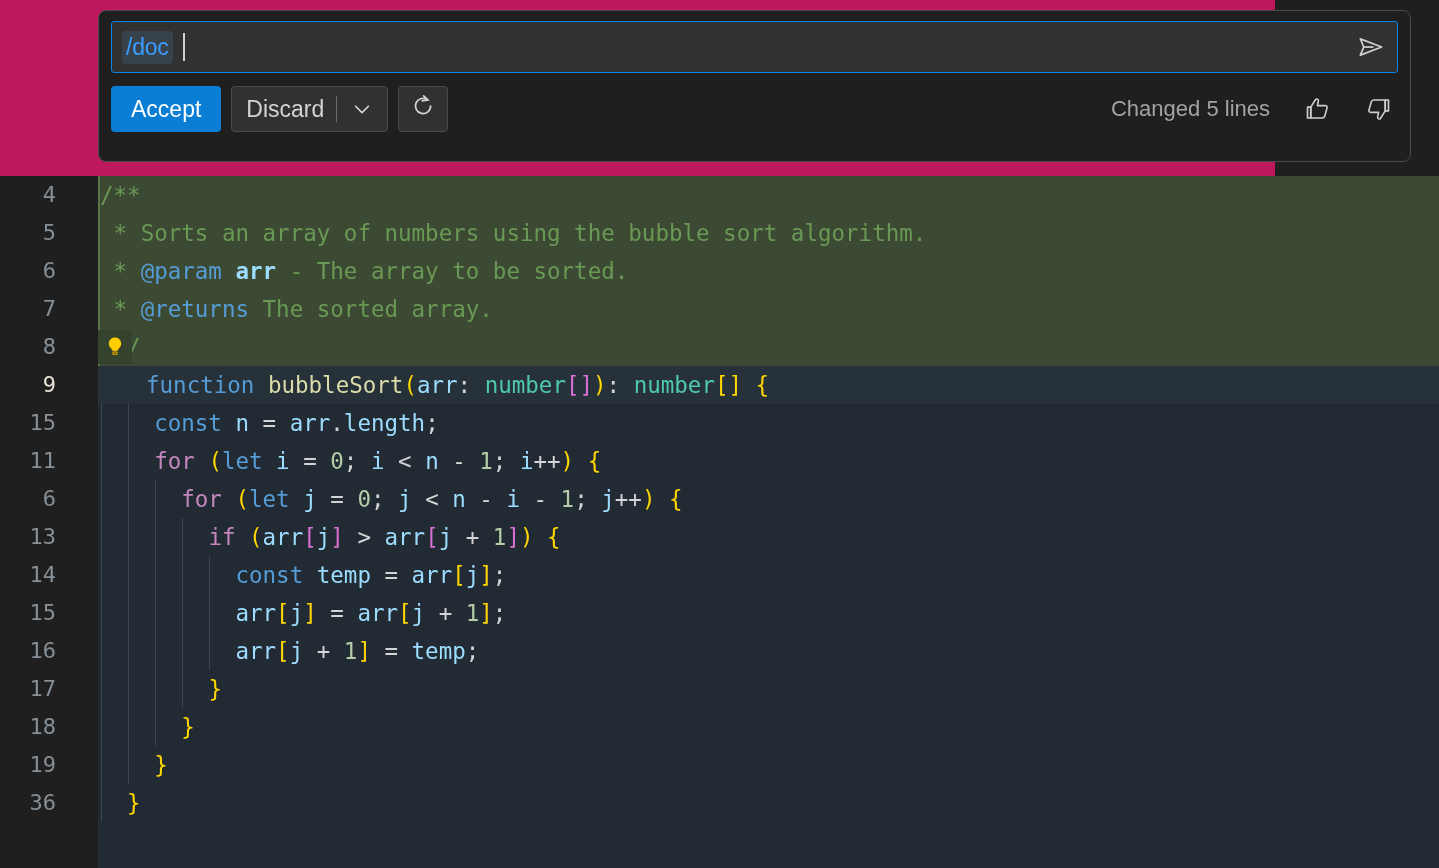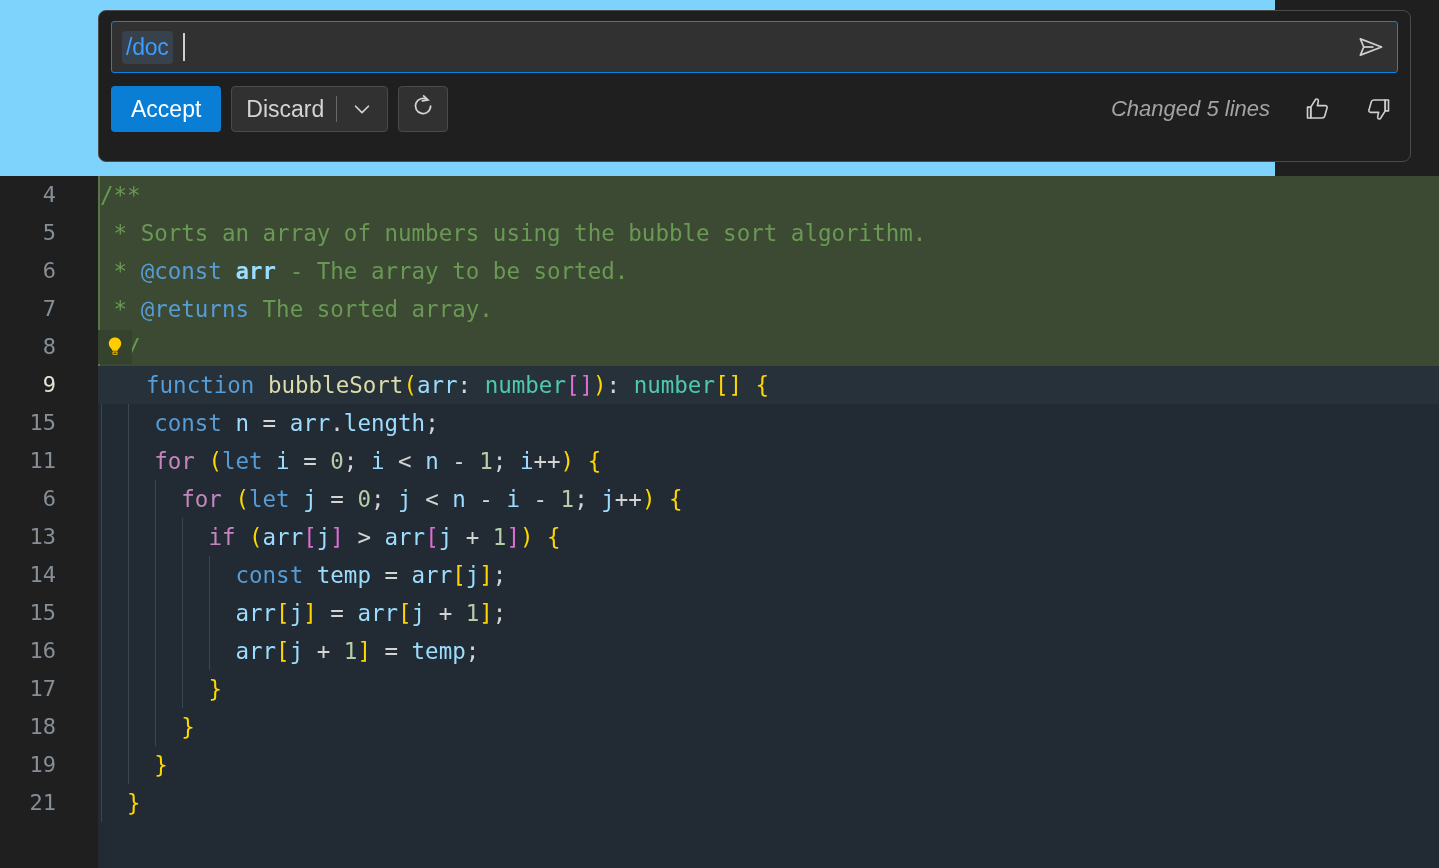--- a/index.html
+++ b/index.html
@@ -4,21 +4,21 @@
 <style>
   * { box-sizing: border-box; }
   html, body {
     margin: 0; padding: 0;
     width: 1439px; height: 868px;
     background: #1f1f1f;
     font-family: "Liberation Sans", sans-serif;
     overflow: hidden;
   }
 
-  #root { position: relative; width: 1275px; height: 868px; background: #7dd3fc; }
+  #root { position: relative; width: 1275px; height: 868px; background: #be185d; }
 
   
   .chat-widget {
     position: absolute;
     left: 98px; top: 10px;
     width: 1313px; height: 152px;
     background: #1f1f1f;
     border: 1px solid #4b4b4b;
     border-radius: 8px;
     padding: 10px 12px 10px 12px;
@@ -98,21 +98,20 @@
     border: 1px solid #4a4a4a;
     width: 50px;
     display: flex; align-items: center; justify-content: center;
   }
   .toolbar-right {
     margin-left: auto;
     display: flex;
     align-items: center;
     gap: 32px;
     padding-right: 4px;
-    font-style: italic;
   }
   .changed-text {
     color: #a3a3a3;
     font-size: 22px;
   }
   .vote { cursor: pointer; display: flex; align-items: center; }
 
   
   .editor {
     position: absolute;
@@ -276,21 +275,21 @@
         <div class="row diff">
           <div class="num">4</div>
           <div class="code"><span><span class="t-cmt">/**</span></span></div>
         </div>
         <div class="row diff">
           <div class="num">5</div>
           <div class="code"><span><span class="t-cmt"> * Sorts an array of numbers using the bubble sort algorithm.</span></span></div>
         </div>
         <div class="row diff">
           <div class="num">6</div>
-          <div class="code"><span><span class="t-cmt"> * </span><span class="t-jsdoc">@const</span><span class="t-cmt"> </span><span class="t-jsdocv">arr</span><span class="t-cmt"> - The array to be sorted.</span></span></div>
+          <div class="code"><span><span class="t-cmt"> * </span><span class="t-jsdoc">@param</span><span class="t-cmt"> </span><span class="t-jsdocv">arr</span><span class="t-cmt"> - The array to be sorted.</span></span></div>
         </div>
         <div class="row diff">
           <div class="num">7</div>
           <div class="code"><span><span class="t-cmt"> * </span><span class="t-jsdoc">@returns</span><span class="t-cmt"> </span><span class="t-cmt">The sorted array.</span></span></div>
         </div>
         <div class="row diff">
           <div class="num">8</div>
           <div class="code"><span><span class="t-cmt"> */</span></span><span class="bulb"><svg width="24" height="24" viewBox="0 0 24 24">
                 <path d="M12 2.6c-3.6 0-6.2 2.7-6.2 6 0 2.3 1.2 3.8 2.3 5 .7.8 1.1 1.3 1.2 2.1h5.4c.1-.8.5-1.3 1.2-2.1 1.1-1.2 2.3-2.7 2.3-5 0-3.3-2.6-6-6.2-6z" fill="#ffcc00"></path>
                 <rect x="9.6" y="16.6" width="4.8" height="3.4" rx="0.7" fill="#ffcc00"></rect>
@@ -335,20 +334,20 @@
         </div>
         <div class="row">
           <div class="num">18</div>
           <div class="code"><span class="guide" style="left: 3px;"></span><span class="guide" style="left: 30.04px;"></span><span class="guide" style="left: 57.08px;"></span><span>      <span class="t-b1">}</span></span></div>
         </div>
         <div class="row">
           <div class="num">19</div>
           <div class="code"><span class="guide" style="left: 3px;"></span><span class="guide" style="left: 30.04px;"></span><span>    <span class="t-b1">}</span></span></div>
         </div>
         <div class="row">
-          <div class="num">21</div>
+          <div class="num">36</div>
           <div class="code"><span class="guide" style="left: 3px;"></span><span>  <span class="t-b1">}</span></span></div>
         </div>
       </div>
     <div class="scroll-strip"></div>
   </div>
 
 </div>
 
 </body></html>

